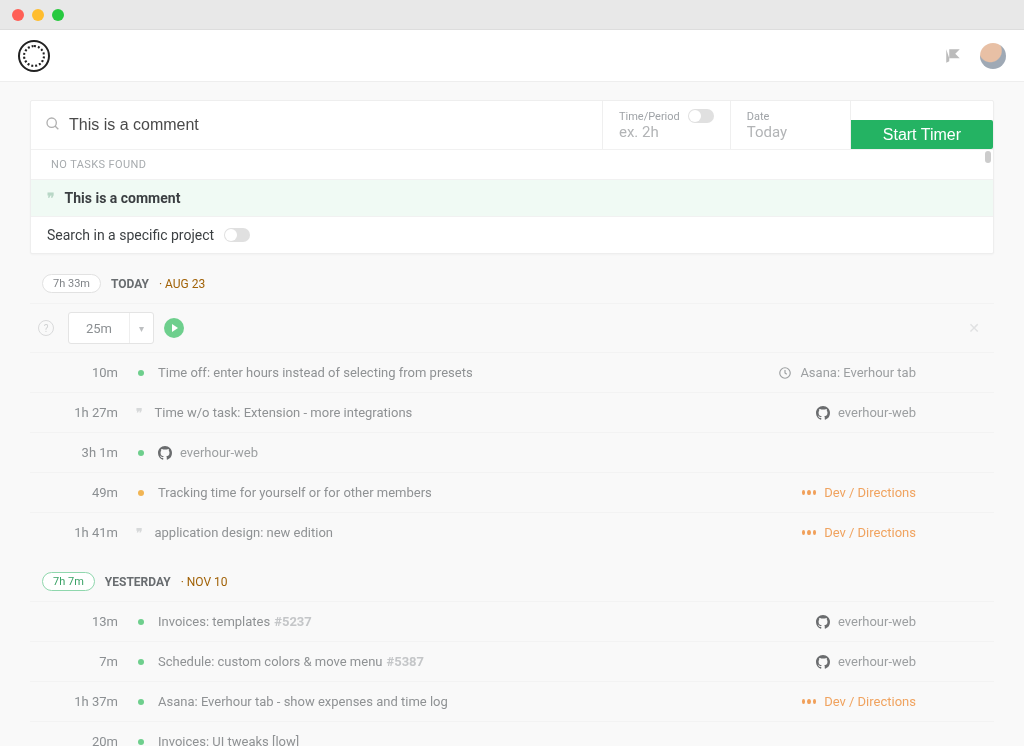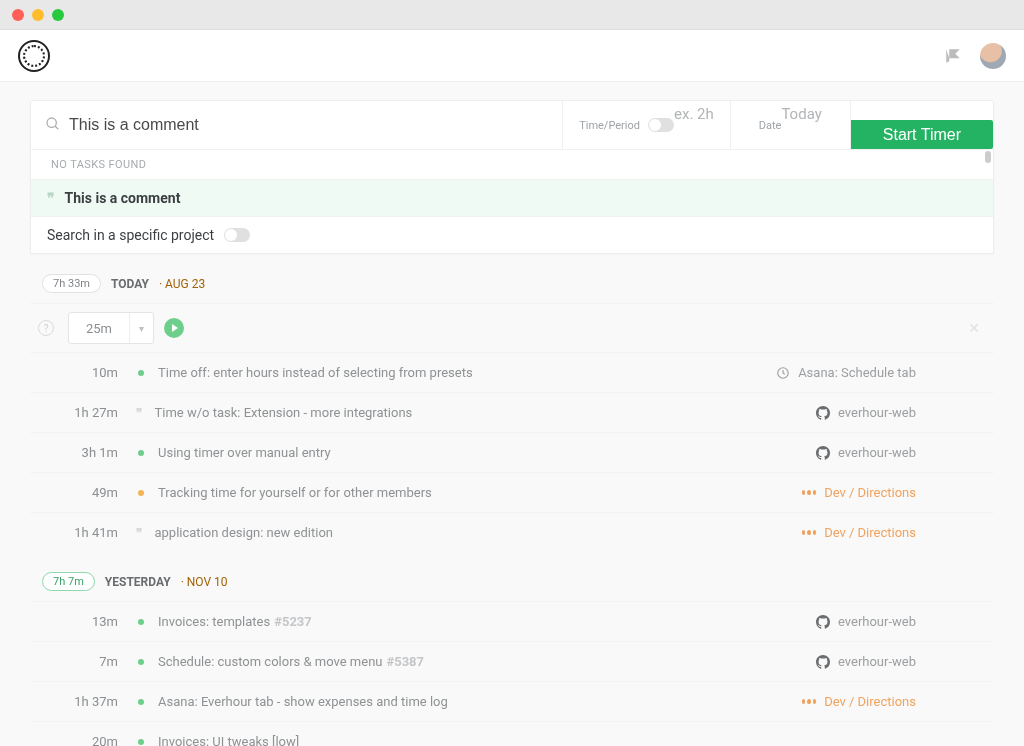--- a/index.html
+++ b/index.html
@@ -80,21 +80,21 @@
   .search-ico { color:#b0b0b0; }
   .entry-input {
     flex:1;
     border:none;
     outline:none;
     font-size: 16px;
     color: #4a4a4a;
   }
   .entry-col {
     display:flex;
-    flex-direction:row;
+    flex-direction:column;
     justify-content:center;
     padding: 4px 16px;
     border-right: 1px solid #efefef;
     min-width: 120px;
   }
   .entry-col-top { font-size:11px; color:#9fa3a7; display:flex;align-items:center;gap:8px;}
   .entry-col-bottom { font-size:15px; color:#b2b4b6; }
   .toggle-pill {
     width: 26px; height: 14px; background:#e0e0e0; border-radius:9px; position:relative;
   }
@@ -332,40 +332,39 @@
           <div class="duration">10m</div>
           <span class="dot d-green"></span>
           <div class="task-text">Time off: enter hours instead of selecting from presets</div>
           <div class="proj">
             <span class="proj-icon clock-icon">
               <svg viewBox="0 0 24 24" stroke-width="2">
                 <circle cx="12" cy="12" r="9"></circle>
                 <path d="M12 7v5l3 2"></path>
               </svg>
             </span>
-            <span>Asana: Schedule tab</span>
+            <span>Asana: Everhour tab</span>
           </div>
         </div>
         <div class="time-row">
           <div class="duration">1h 27m</div>
           <span class="quote-ico-grey" style="margin:0 6px 0 12px">❞</span>
           <div class="task-text">Time w/o task: Extension - more integrations</div>
           <div class="proj">
             <span class="proj-icon gh-icon">
               <svg viewBox="0 0 16 16">
                 <path d="M8 0C3.58 0 0 3.58 0 8c0 3.54 2.29 6.53 5.47 7.59.4.07.55-.17.55-.38 0-.19-.01-.82-.01-1.49-2.01.37-2.53-.49-2.69-.94-.09-.23-.48-.94-.82-1.13-.28-.15-.68-.52-.01-.53.63-.01 1.08.58 1.23.82.72 1.21 1.87.87 2.33.66.07-.52.28-.87.51-1.07-1.78-.2-3.64-.89-3.64-3.95 0-.87.31-1.59.82-2.15-.08-.2-.36-1.02.08-2.12 0 0 .67-.21 2.2.82.64-.18 1.32-.27 2-.27s1.36.09 2 .27c1.53-1.04 2.2-.82 2.2-.82.44 1.1.16 1.92.08 2.12.51.56.82 1.27.82 2.15 0 3.07-1.87 3.75-3.65 3.95.29.25.54.73.54 1.48 0 1.07-.01 1.93-.01 2.2 0 .21.15.46.55.38A8.013 8.013 0 0 0 16 8c0-4.42-3.58-8-8-8z"></path>
               </svg>
             </span>
             <span>everhour-web</span>
           </div>
         </div>
         <div class="time-row">
           <div class="duration">3h 1m</div>
           <span class="dot d-green"></span>
-          <div class="task-text">Using timer over manual entry</div>
           <div class="proj">
             <span class="proj-icon gh-icon">
               <svg viewBox="0 0 16 16">
                 <path d="M8 0C3.58 0 0 3.58 0 8c0 3.54 2.29 6.53 5.47 7.59.4.07.55-.17.55-.38 0-.19-.01-.82-.01-1.49-2.01.37-2.53-.49-2.69-.94-.09-.23-.48-.94-.82-1.13-.28-.15-.68-.52-.01-.53.63-.01 1.08.58 1.23.82.72 1.21 1.87.87 2.33.66.07-.52.28-.87.51-1.07-1.78-.2-3.64-.89-3.64-3.95 0-.87.31-1.59.82-2.15-.08-.2-.36-1.02.08-2.12 0 0 .67-.21 2.2.82.64-.18 1.32-.27 2-.27s1.36.09 2 .27c1.53-1.04 2.2-.82 2.2-.82.44 1.1.16 1.92.08 2.12.51.56.82 1.27.82 2.15 0 3.07-1.87 3.75-3.65 3.95.29.25.54.73.54 1.48 0 1.07-.01 1.93-.01 2.2 0 .21.15.46.55.38A8.013 8.013 0 0 0 16 8c0-4.42-3.58-8-8-8z"></path>
               </svg>
             </span>
             <span>everhour-web</span>
           </div>
         </div>
         <div class="time-row">

